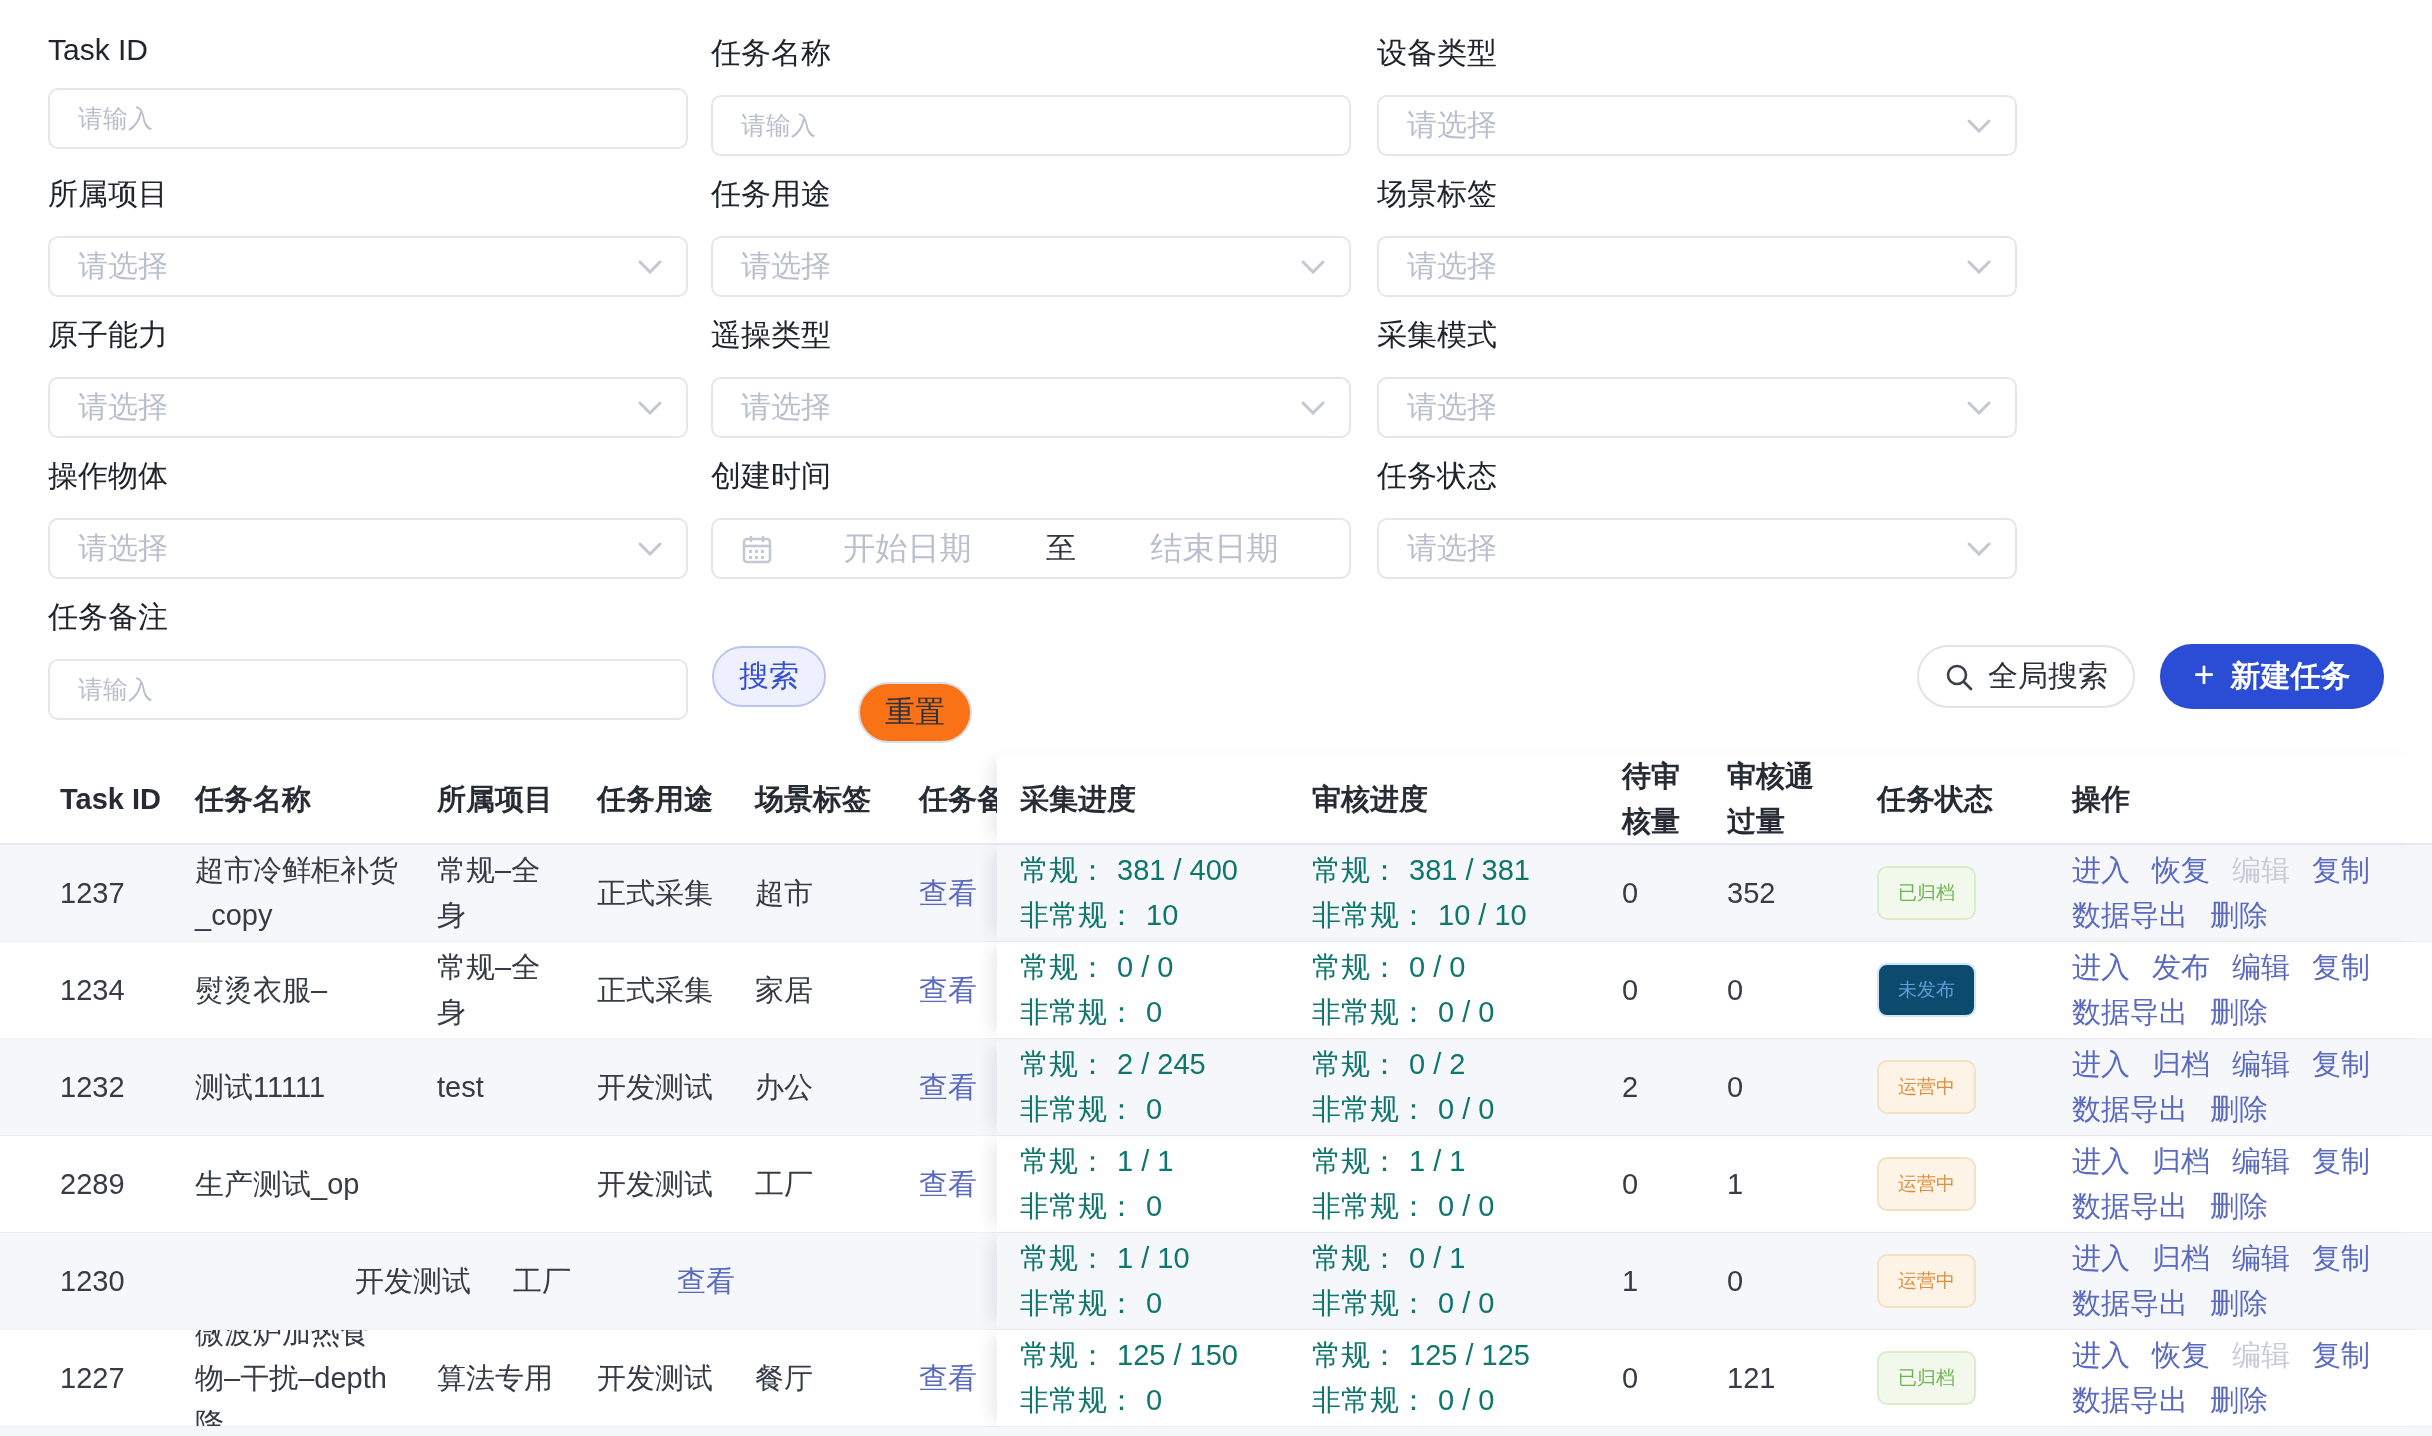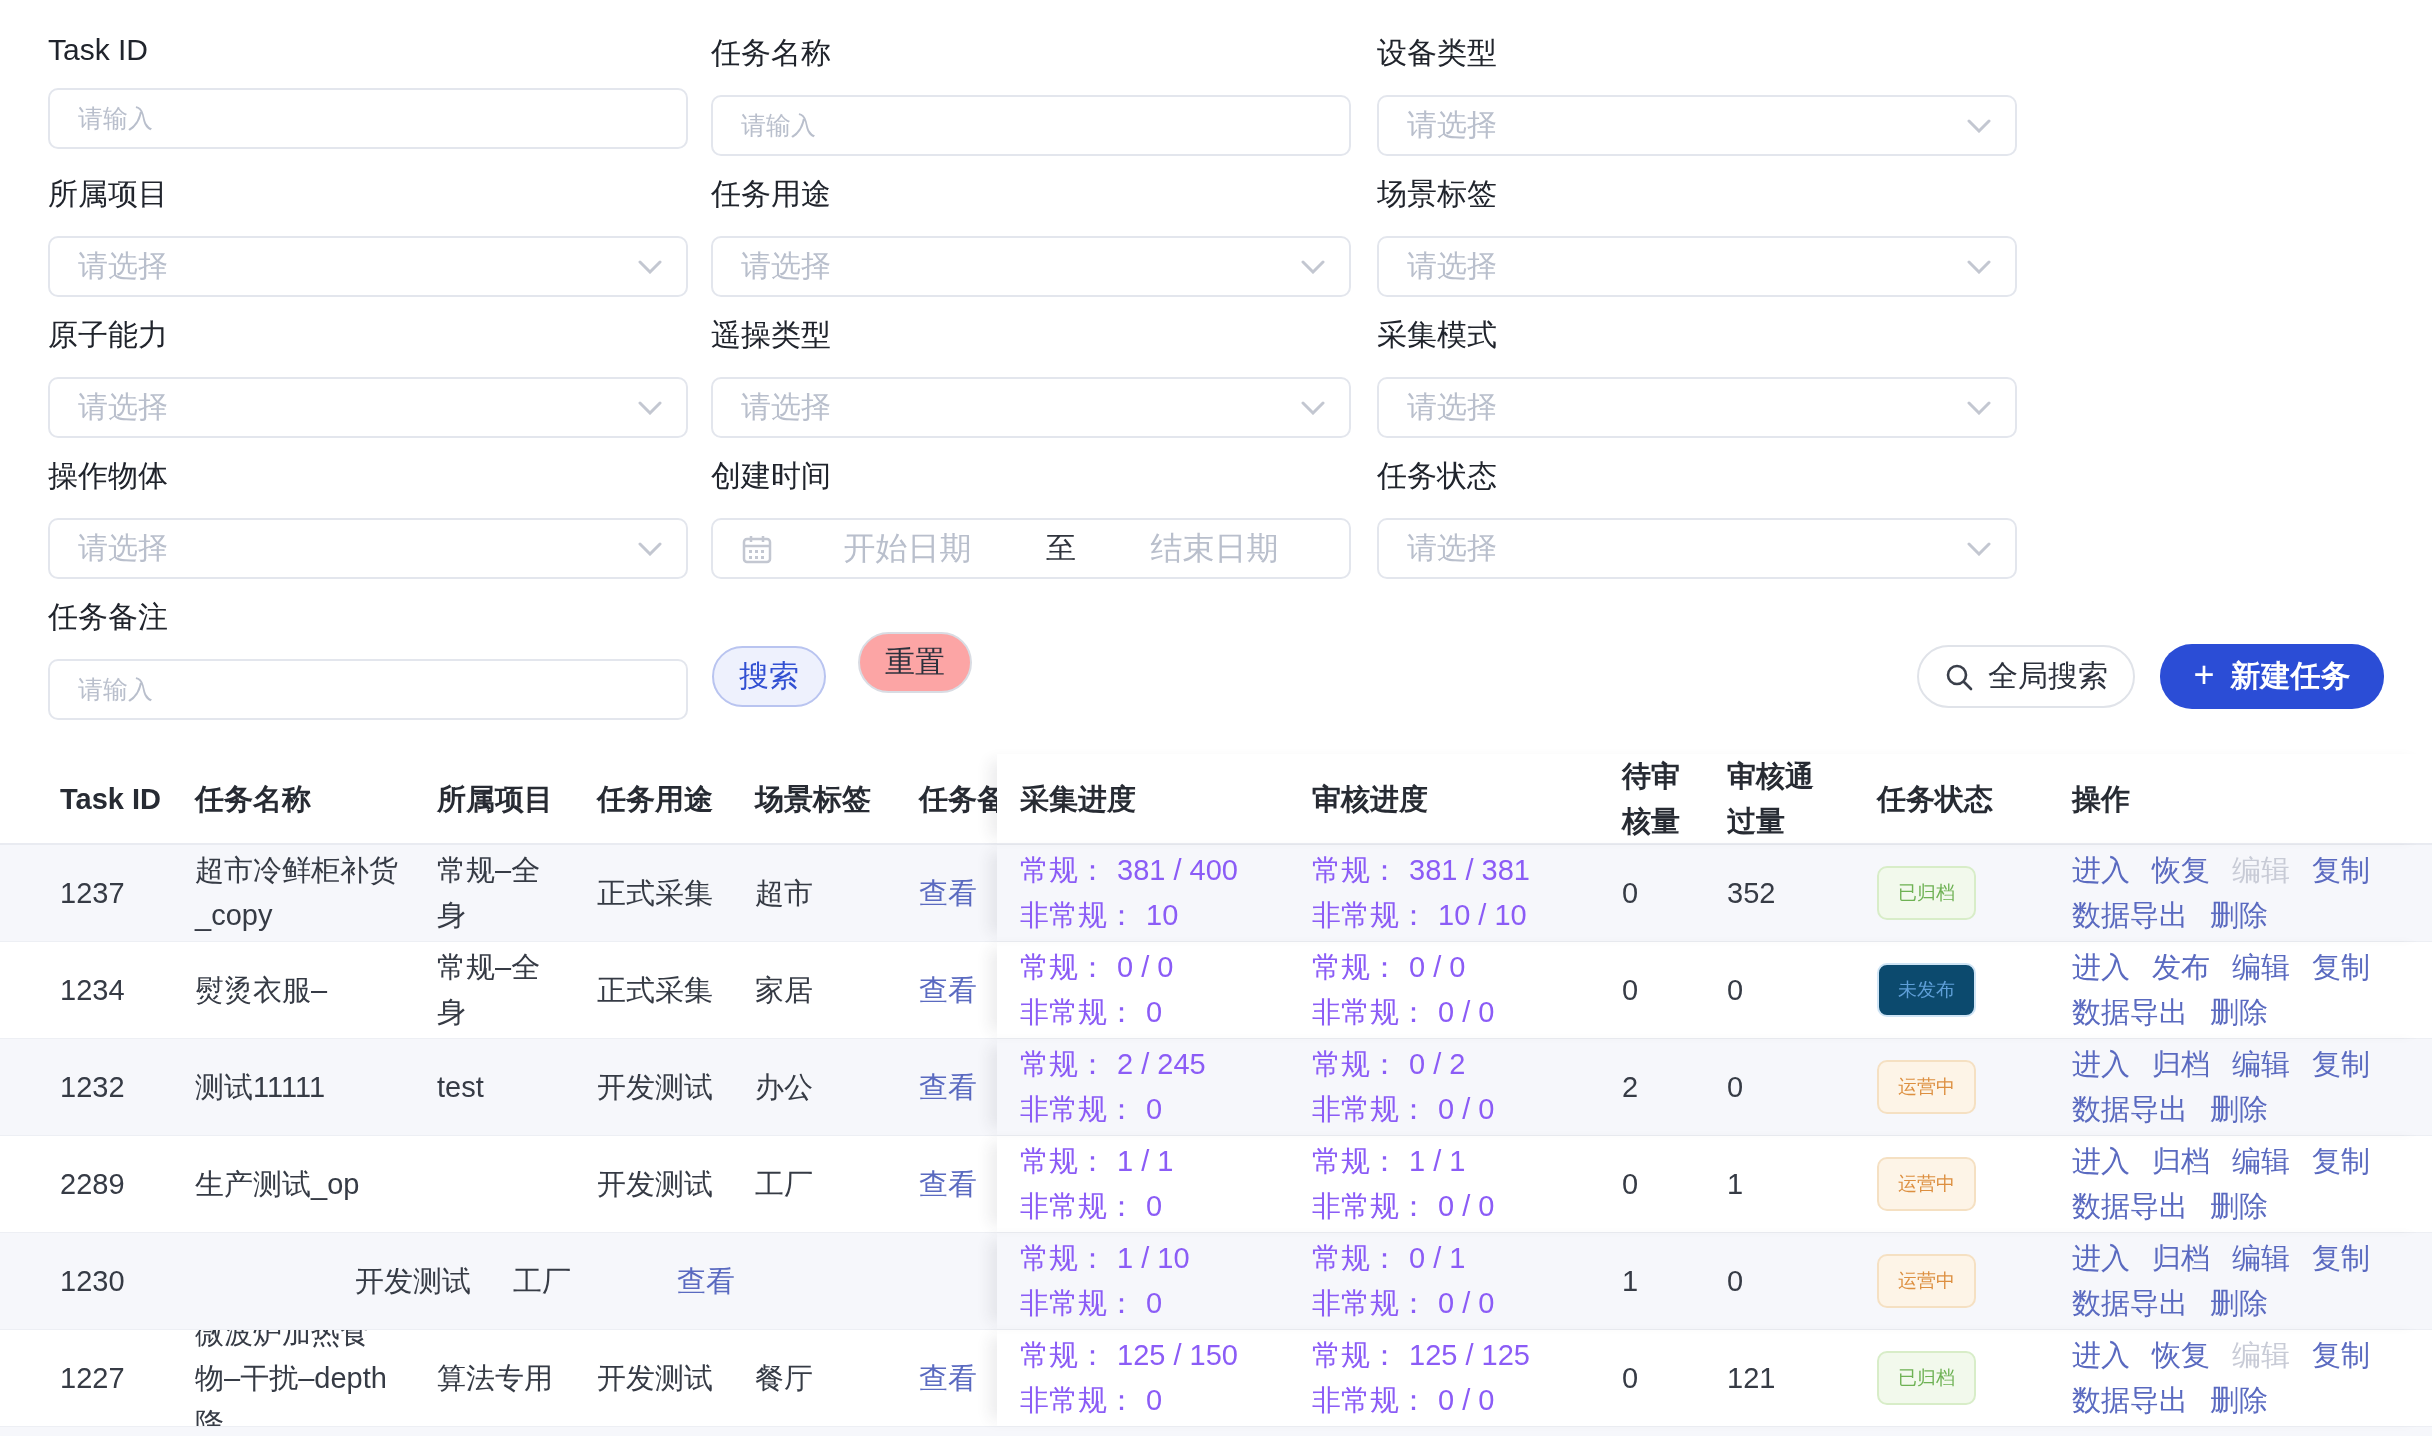--- a/index.html
+++ b/index.html
@@ -21,22 +21,22 @@
   .daterange { justify-content:flex-start; }
   .dr-start,.dr-end { flex:1; text-align:center; font-size:32px; color:#b9bfcc; }
   .dr-sep { font-size:30px; color:#30343d; padding:0 4px; }
   .cal-icon { margin-left:28px; display:flex; }
 
   
   .btn { display:inline-flex; align-items:center; justify-content:center; cursor:pointer;
     font-size:30px; border-radius:32px; height:61px; }
   .btn-search { position:absolute; left:712px; top:646px; width:114px;
     background:#eef1fd; border:2px solid #b9c4f0; color:#3250d2; }
-  .btn-reset  { position:absolute; left:858px; top:632px; width:114px;
-    background:#fca5a5; border:2px solid #d9dce3; color:#2c313c; }
+  .btn-reset  { position:absolute; left:858px; top:682px; width:114px;
+    background:#f97316; border:2px solid #d9dce3; color:#2c313c; }
   .btn-global { position:absolute; left:1917px; top:645px; width:218px; height:63px;
     background:#fff; border:2px solid #e0e3e9; color:#2c313c; gap:14px; }
   .btn-new { position:absolute; left:2160px; top:644px; width:224px; height:65px;
     background:#2b4dd6; border:none; color:#fff; font-weight:700; gap:16px; }
   .btn-new .plus { font-size:36px; font-weight:400; line-height:1; margin-top:-3px; }
 
   
   .task-table { position:absolute; left:0; top:755px; width:2432px; }
   .trow { display:flex; width:2432px; }
   .zone-left { width:997px; overflow:hidden; display:flex; flex:none; }
@@ -58,21 +58,21 @@
   .c-collect { width:315px; padding-left:23px; }
   .c-review  { width:310px; }
   .c-pending { width:105px; }
   .c-passed  { width:150px; }
   .c-status  { width:195px; }
   .c-actions { flex:1 1 auto; }
   .hdr-pending span { width:66px; display:block; }
   .hdr-passed span { width:96px; display:block; }
   .link { color:#5a6ac0; cursor:pointer; text-decoration:none; }
   .link.disabled { color:#c8cbd6; cursor:default; }
-  .progress { color:#8b5cf6; }
+  .progress { color:#0f766e; }
   .progress .pline { white-space:nowrap; }
   .progress .val { margin-left:10px; }
   .badge { display:inline-block; font-size:19px; line-height:50px; padding:0 19px;
     border-radius:10px; border:2px solid transparent; }
   .badge.green  { color:#6eb254; background:#f2f9ec; border-color:#d8edc8; }
   .badge.blue   { color:#5f9fd8; background:#0c4a6e; border-color:#cfe4f5; }
   .badge.orange { color:#dd8f40; background:#fdf4e7; border-color:#f5e0c2; }
   .actions-line { display:flex; gap:22px; }
   .sliver { height:9px; background:#f6f7fb; }
 </style>

